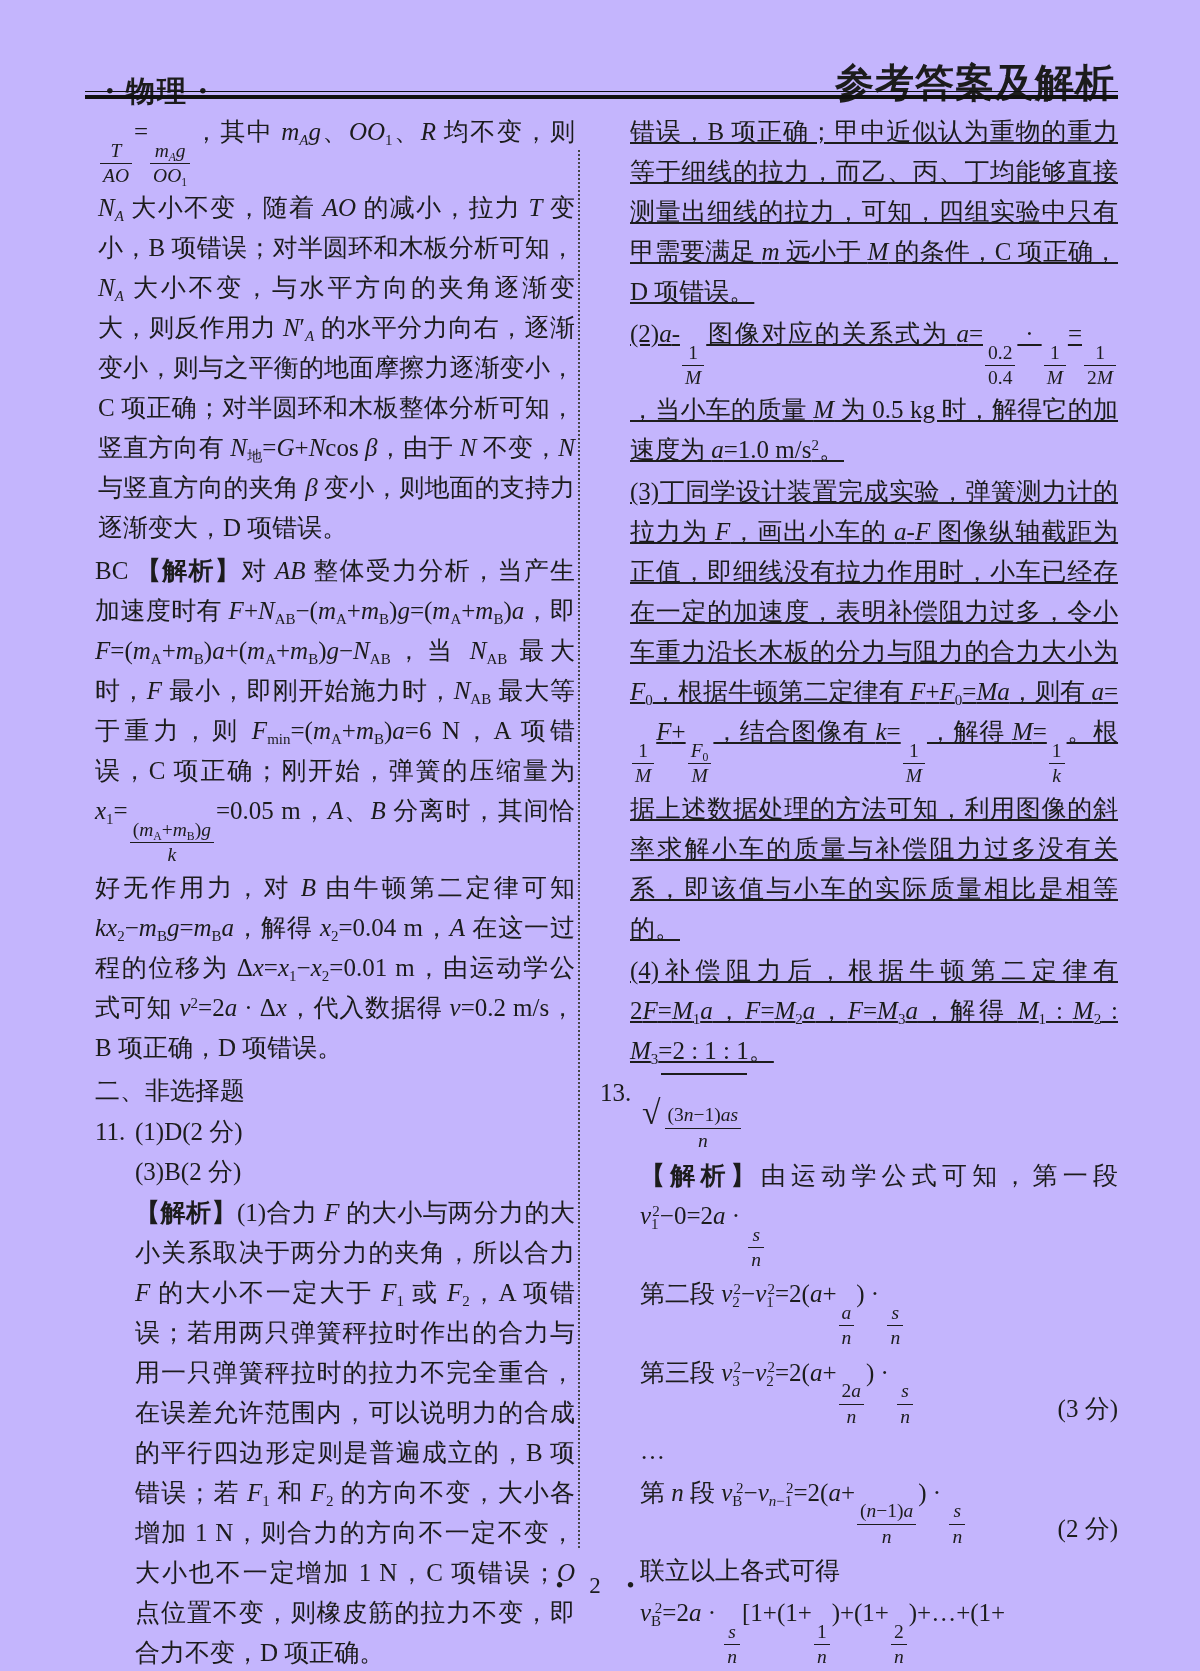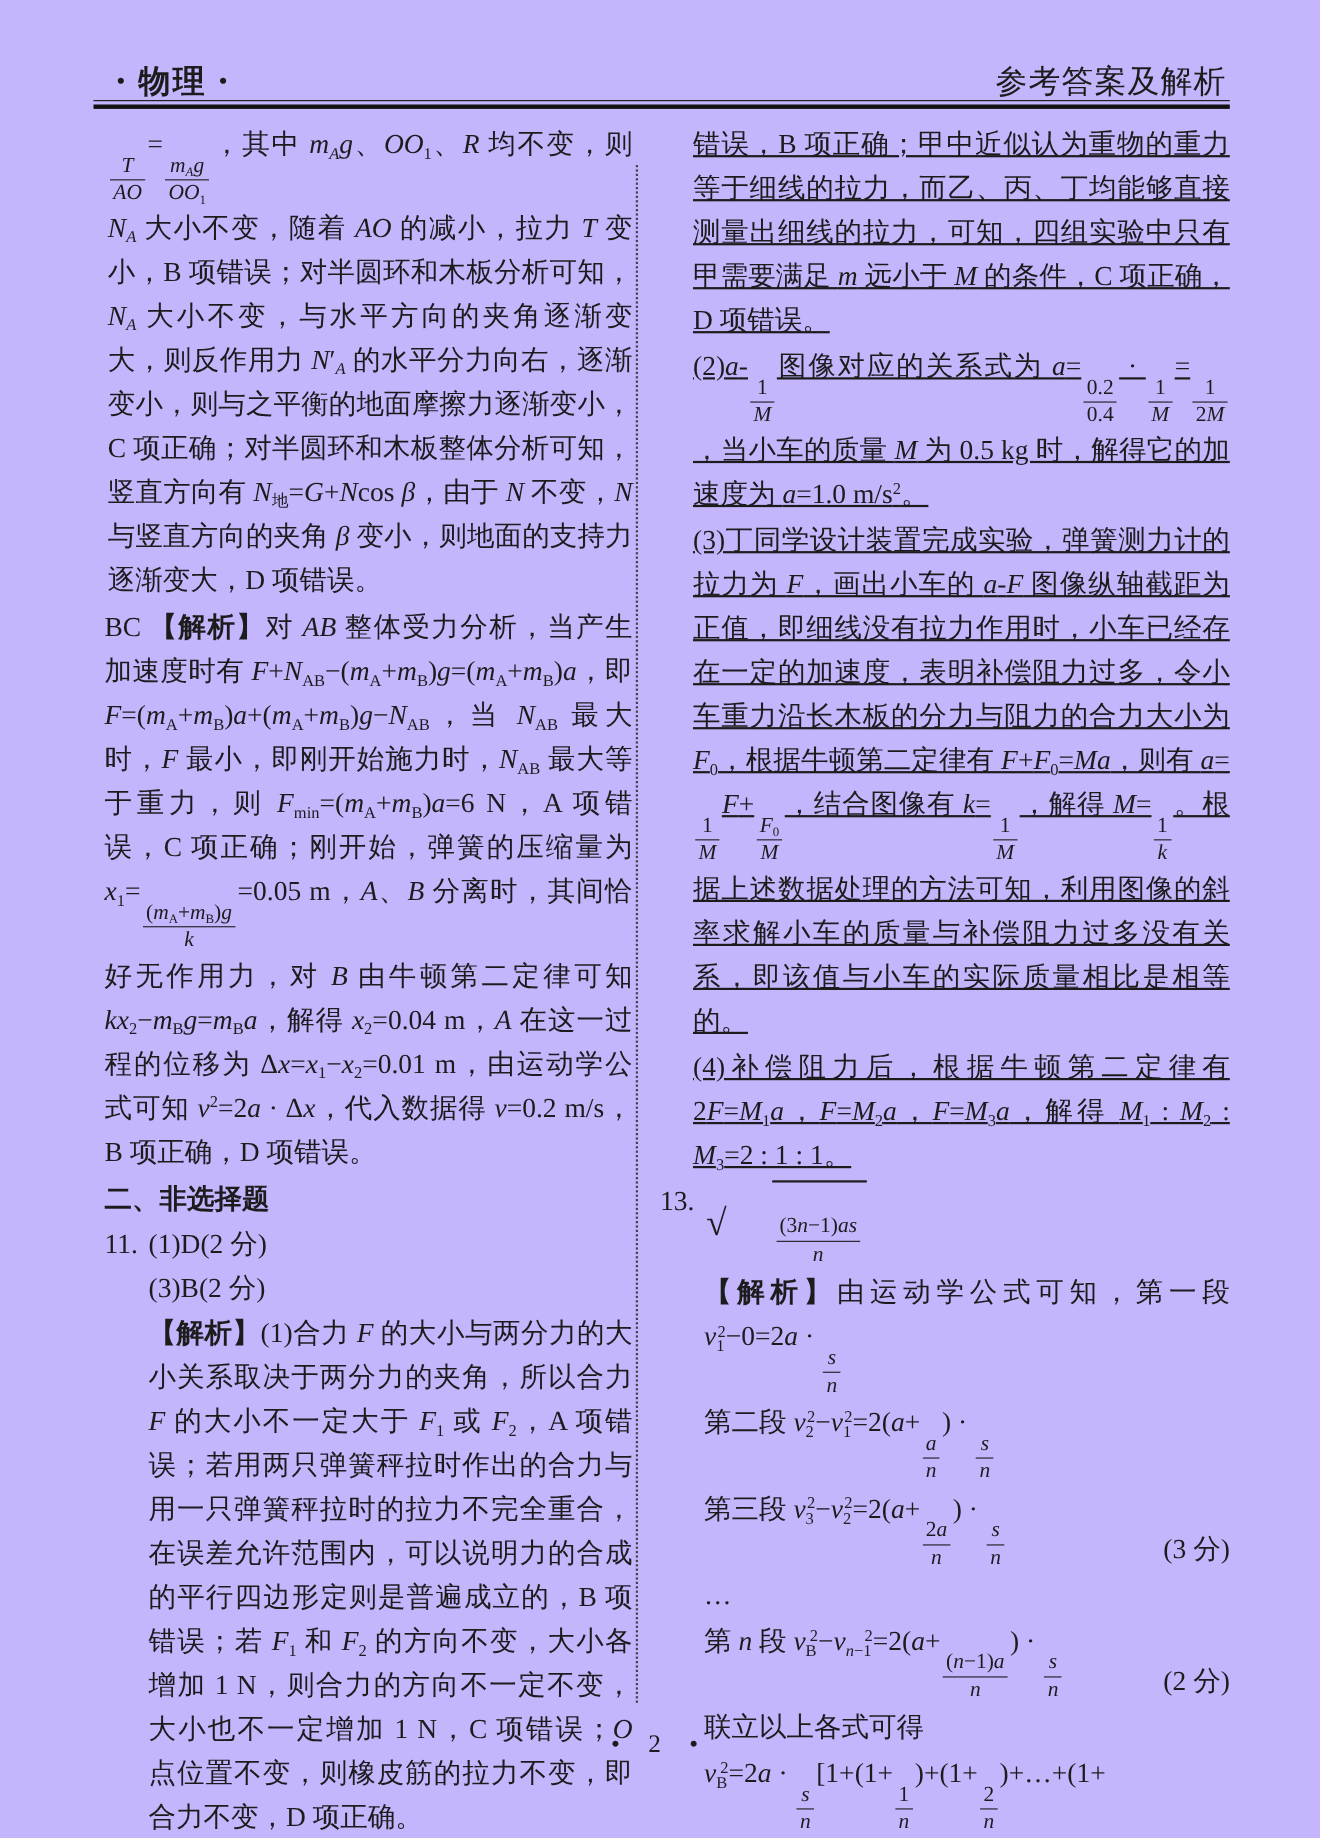--- a/index.html
+++ b/index.html
@@ -8,54 +8,54 @@
     width:1200px;height:1671px;
     background:#c4b5fd;
     font-family:"Liberation Serif","DejaVu Serif",serif;
     font-size:25px;line-height:1.6;color:#1c1c1c;
     overflow:hidden;
     margin:0 auto;
   }
   
   .hdr{position:absolute;top:52px;left:95px;right:85px;display:flex;justify-content:space-between;align-items:flex-end;}
   .hdr-left{font-size:29px;font-weight:700;letter-spacing:2px;}
-  .hdr-right{font-size:29px;font-weight:400;letter-spacing:1px;text-align:right;}
+  .hdr-right{font-size:39px;font-weight:700;letter-spacing:1px;text-align:right;}
   .rule-thin{position:absolute;top:91px;left:85px;width:1033px;height:0;border-top:1.5px solid #111;}
   .rule-thick{position:absolute;top:95px;left:85px;width:1033px;height:0;border-top:4px solid #111;}
   
   .col{position:absolute;top:112px;}
   #col-left{left:95px;width:480px;}
   #col-right{left:600px;width:518px;}
   .divider{position:absolute;left:578px;top:150px;height:1398px;width:0;border-left:2px dotted #444;}
   
   .block{margin:0 0 2px 0;}
   .block.item{display:flex;}
   .num{width:40px;flex:0 0 40px;}
   .content{flex:1;min-width:0;}
   .para{text-align:justify;}
   .para.line{display:flex;justify-content:space-between;align-items:flex-end;text-align:left;gap:14px;}
   .formula{flex:1 1 auto;}
   .score{flex:0 0 auto;padding-left:8px;white-space:nowrap;}
-  .head{font-family:"Liberation Sans","DejaVu Sans",sans-serif;font-weight:700;}
+  .head{font-family:"Liberation Sans","DejaVu Sans",sans-serif;font-weight:400;}
   #col-left .cont{padding-left:3px;}
   #col-right .cont .para{padding-left:30px;text-decoration:underline;}
   #col-right .para{margin-bottom:2px;}
   
   .it{font-style:italic;}
   .bd{font-family:"Liberation Sans","DejaVu Sans",sans-serif;font-weight:700;}
   sub,sup{font-size:0.6em;line-height:0;}
   sub{vertical-align:-0.35em;}
   sup{vertical-align:0.55em;}
   sub + sup{margin-left:-0.42em;}
   .frac{display:inline-flex;flex-direction:column;text-align:center;vertical-align:-0.85em;font-size:0.78em;line-height:1.25;margin:0 2px;}
   .fnum{padding:0 3px;display:block;}
   .fden{padding:0 3px;display:block;border-top:1.8px solid currentColor;}
   .sqrt{display:inline-flex;align-items:center;vertical-align:middle;margin:0 2px;}
   .sqrt .sign{font-size:1.35em;line-height:1;align-self:stretch;display:flex;align-items:center;}
-  .sqrt .rad{border-top:2px solid currentColor;padding:2px 4px 0 2px;margin-left:41px;}
+  .sqrt .rad{border-top:2px solid currentColor;padding:2px 4px 0 2px;}
   
   .pagenum{position:absolute;top:1568px;left:0;width:100%;text-align:center;font-size:23px;letter-spacing:10px;}
 </style>
 </head>
 <body>
 
 <div class="page">
   <div class="hdr">
     <span class="hdr-left">・物理・</span>
     <span class="hdr-right">参考答案及解析</span>

